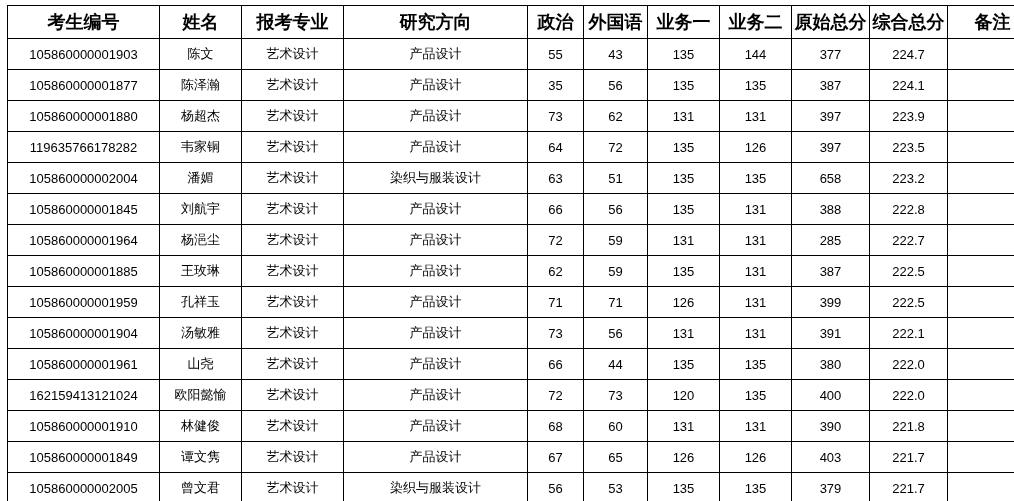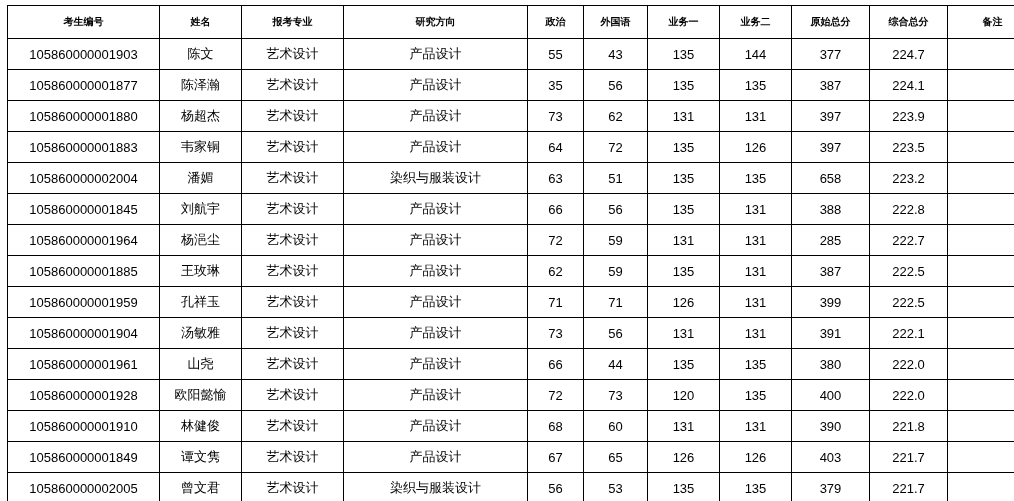--- a/index.html
+++ b/index.html
@@ -26,21 +26,21 @@
     text-align: center;
     vertical-align: middle;
     font-size: 13px;
     height: 30px;
     padding: 0 2px;
     white-space: nowrap;
     overflow: hidden;
   }
   #score-table thead th {
     font-weight: bold;
-    font-size: 10px;
+    font-size: 18px;
     height: 32px;
   }
   
   .col-id     { width: 152px; }
   .col-name   { width: 82px;  }
   .col-major  { width: 102px; }
   .col-dir    { width: 184px; }
   .col-pol    { width: 56px;  }
   .col-for    { width: 64px;  }
   .col-b1     { width: 72px;  }
@@ -119,21 +119,21 @@
         <td>产品设计</td>
         <td>73</td>
         <td>62</td>
         <td>131</td>
         <td>131</td>
         <td>397</td>
         <td>223.9</td>
         <td class="cell-note"></td>
       </tr>
       <tr>
-        <td class="cell-id">105860000001883</td>
+        <td class="cell-id">119635766178282</td>
         <td class="cell-name">韦家铜</td>
         <td>艺术设计</td>
         <td>产品设计</td>
         <td>64</td>
         <td>72</td>
         <td>135</td>
         <td>126</td>
         <td>397</td>
         <td>223.5</td>
         <td class="cell-note"></td>
@@ -223,21 +223,21 @@
         <td>产品设计</td>
         <td>66</td>
         <td>44</td>
         <td>135</td>
         <td>135</td>
         <td>380</td>
         <td>222.0</td>
         <td class="cell-note"></td>
       </tr>
       <tr>
-        <td class="cell-id">105860000001928</td>
+        <td class="cell-id">162159413121024</td>
         <td class="cell-name">欧阳懿愉</td>
         <td>艺术设计</td>
         <td>产品设计</td>
         <td>72</td>
         <td>73</td>
         <td>120</td>
         <td>135</td>
         <td>400</td>
         <td>222.0</td>
         <td class="cell-note"></td>

